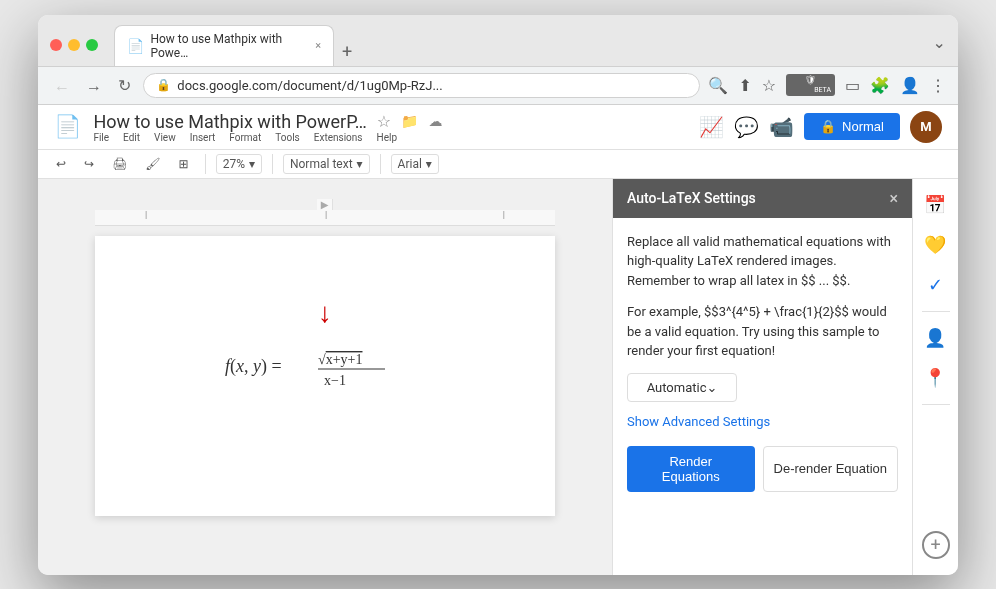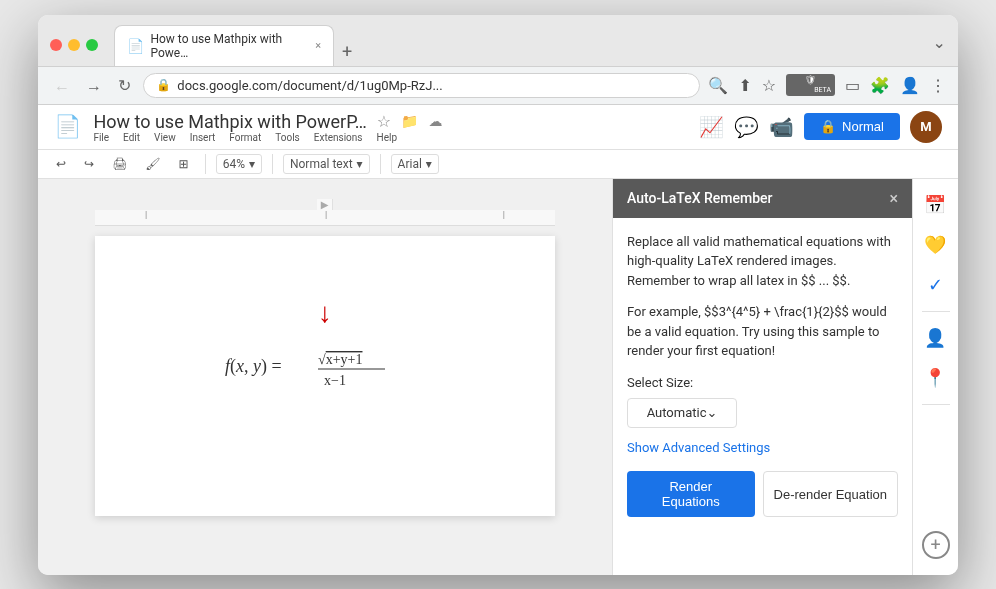--- a/index.html
+++ b/index.html
@@ -538,21 +538,21 @@
   </div>
 
   <div class="formatting-bar">
     <span class="fmt-btn">↩</span>
     <span class="fmt-btn">↪</span>
     <span class="fmt-btn">🖨</span>
     <span class="fmt-btn">🖌</span>
     <span class="fmt-btn">⊞</span>
     <div class="fmt-separator"></div>
     <div class="fmt-dropdown">
-      <span>64%</span>
+      <span>27%</span>
       <span>▾</span>
     </div>
     <div class="fmt-separator"></div>
     <div class="fmt-dropdown">
       <span>Normal text</span>
       <span>▾</span>
     </div>
     <div class="fmt-separator"></div>
     <div class="fmt-dropdown">
       <span>Arial</span>
@@ -591,28 +591,27 @@
             </text>
 
             <text x="110" y="48" font-family="Times New Roman, serif" font-size="14" fill="#333" text-anchor="middle">x−1</text>
           </svg>
         </div>
       </div>
     </div>
 
     <div class="latex-panel">
       <div class="panel-header">
-        <span>Auto-LaTeX Remember</span>
+        <span>Auto-LaTeX Settings</span>
         <span class="panel-close">×</span>
       </div>
       <div class="panel-body">
         <p>Replace all valid mathematical equations with high-quality LaTeX rendered images. Remember to wrap all latex in $$ ... $$.</p>
         <p>For example, $$3^{4^5} + \frac{1}{2}$$ would be a valid equation. Try using this sample to render your first equation!</p>
 
-        <div class="panel-section-label">Select Size:</div>
         <div class="size-dropdown">
           <span>Automatic</span>
           <span>⌄</span>
         </div>
 
         <div class="show-advanced">Show Advanced Settings</div>
 
         <div class="btn-row">
           <button class="render-btn">Render Equations</button>
           <button class="derender-btn">De-render Equation</button>

